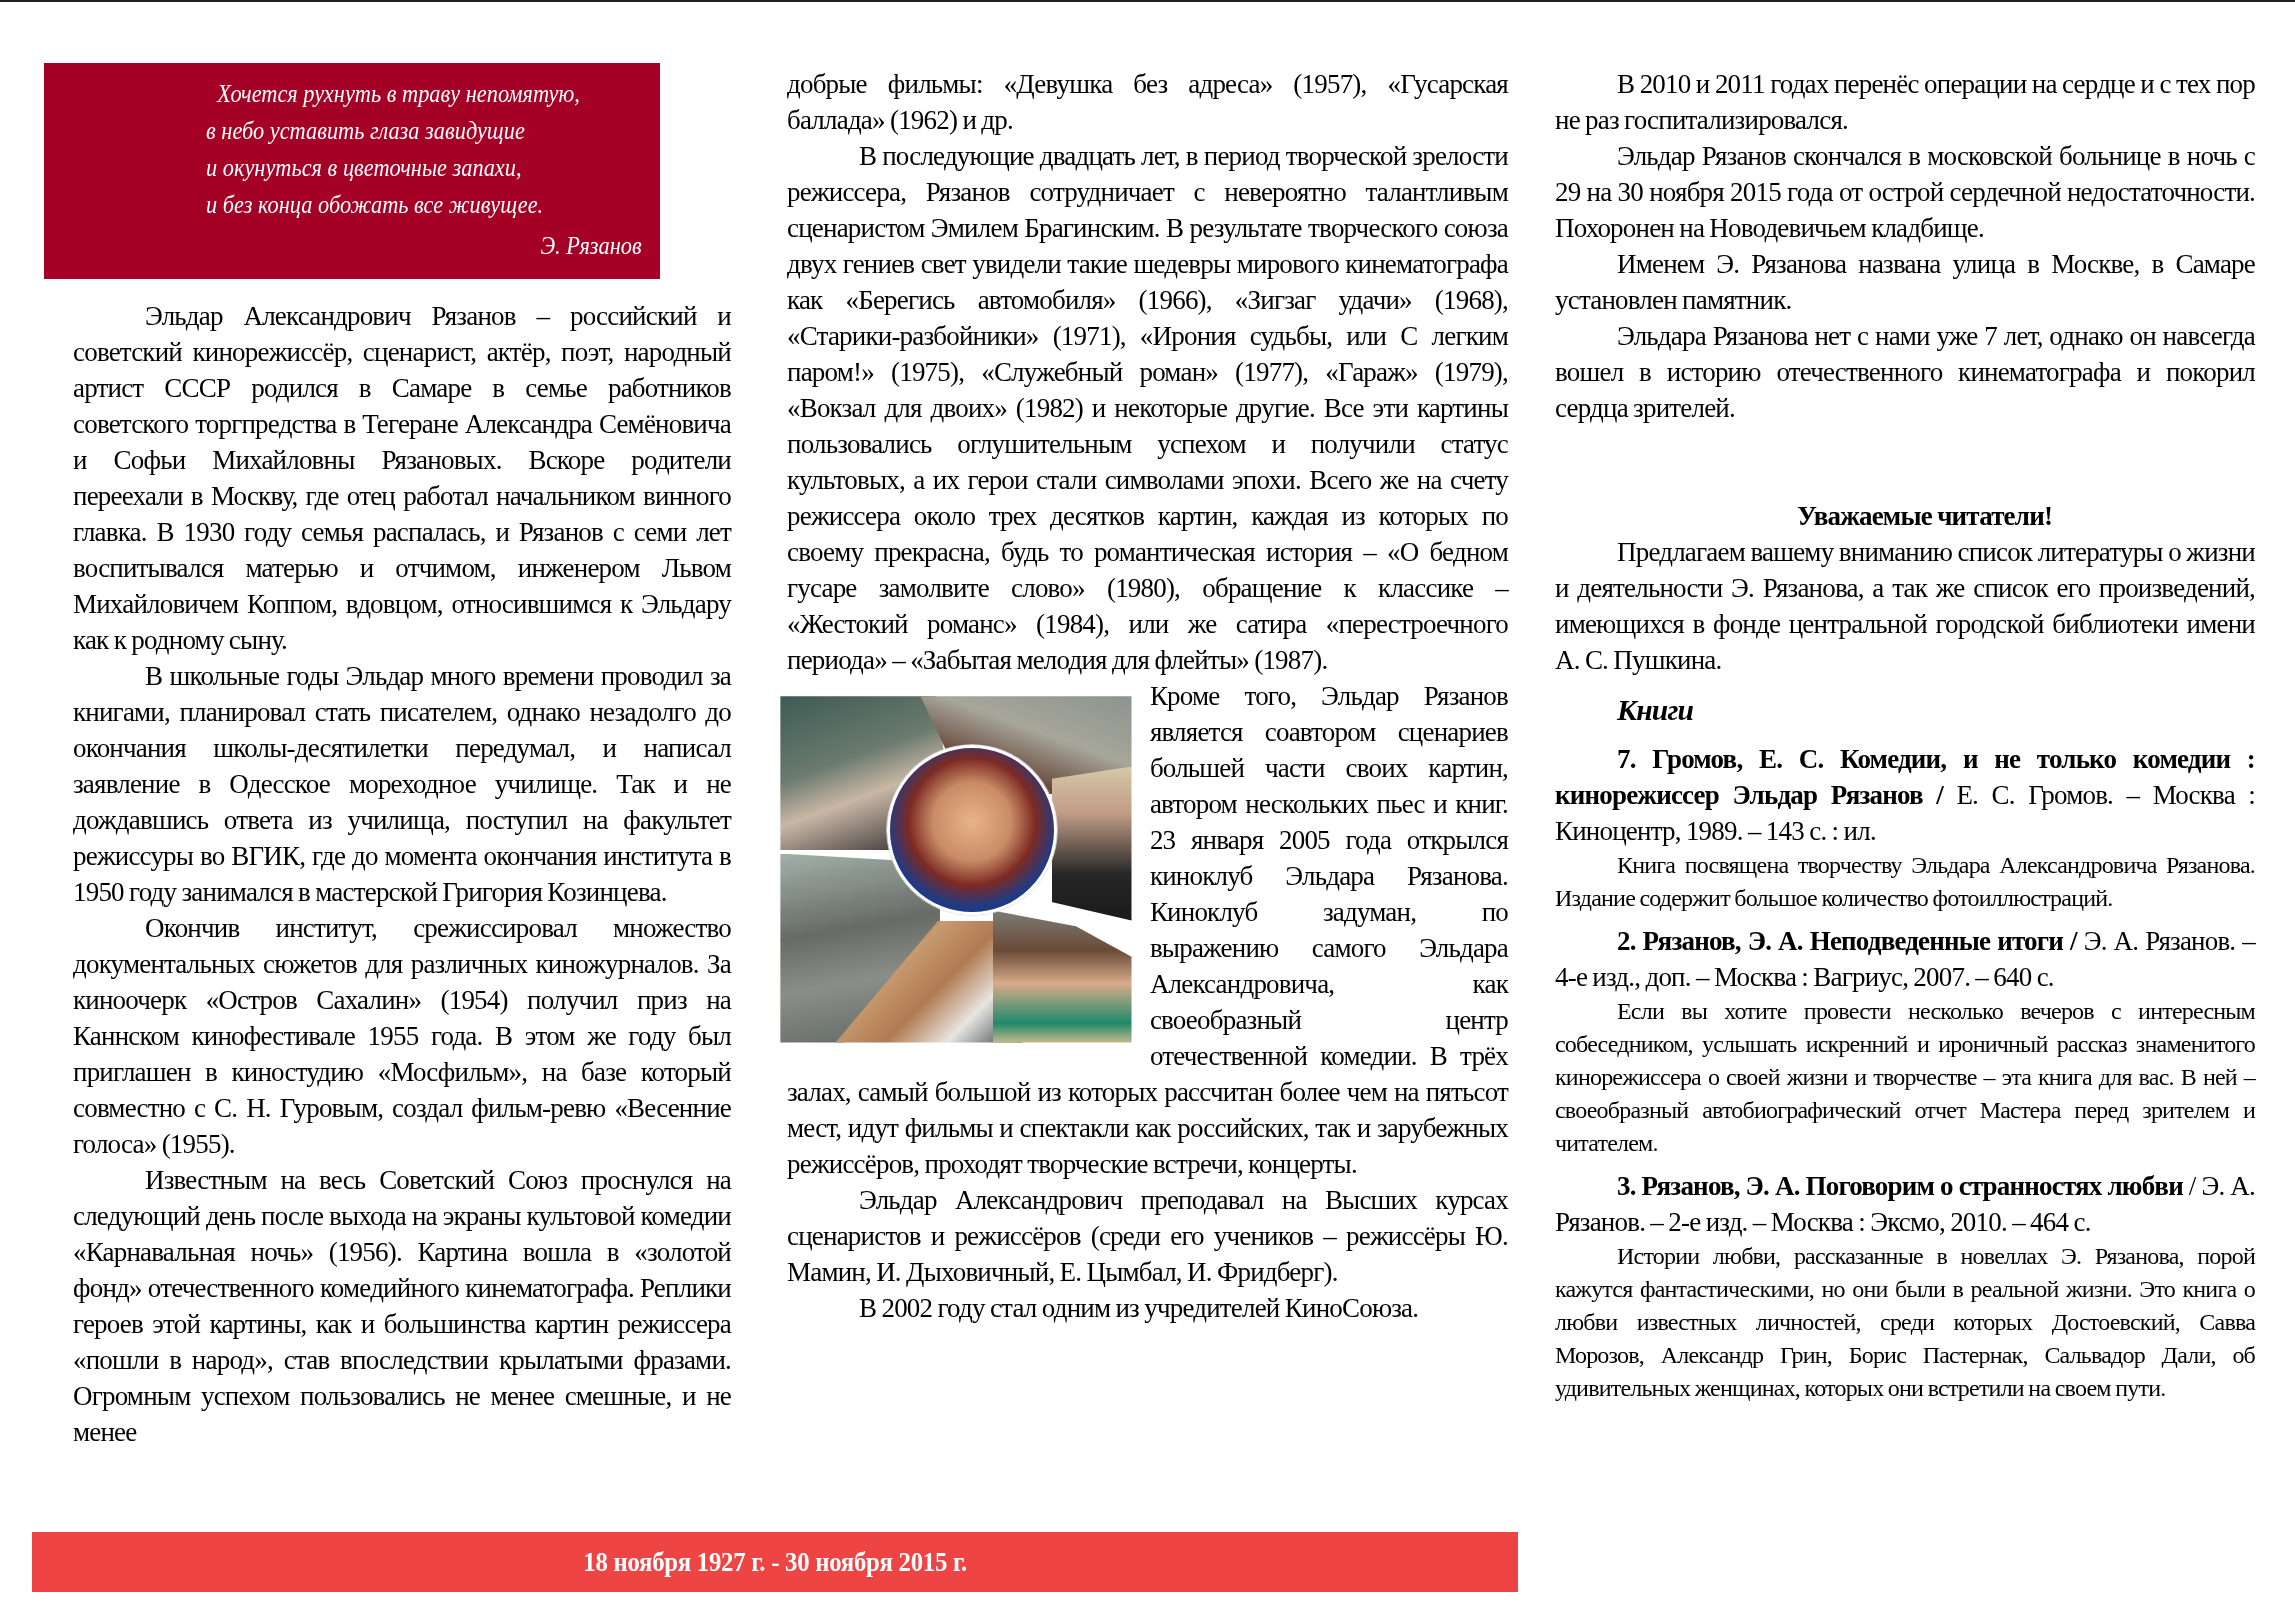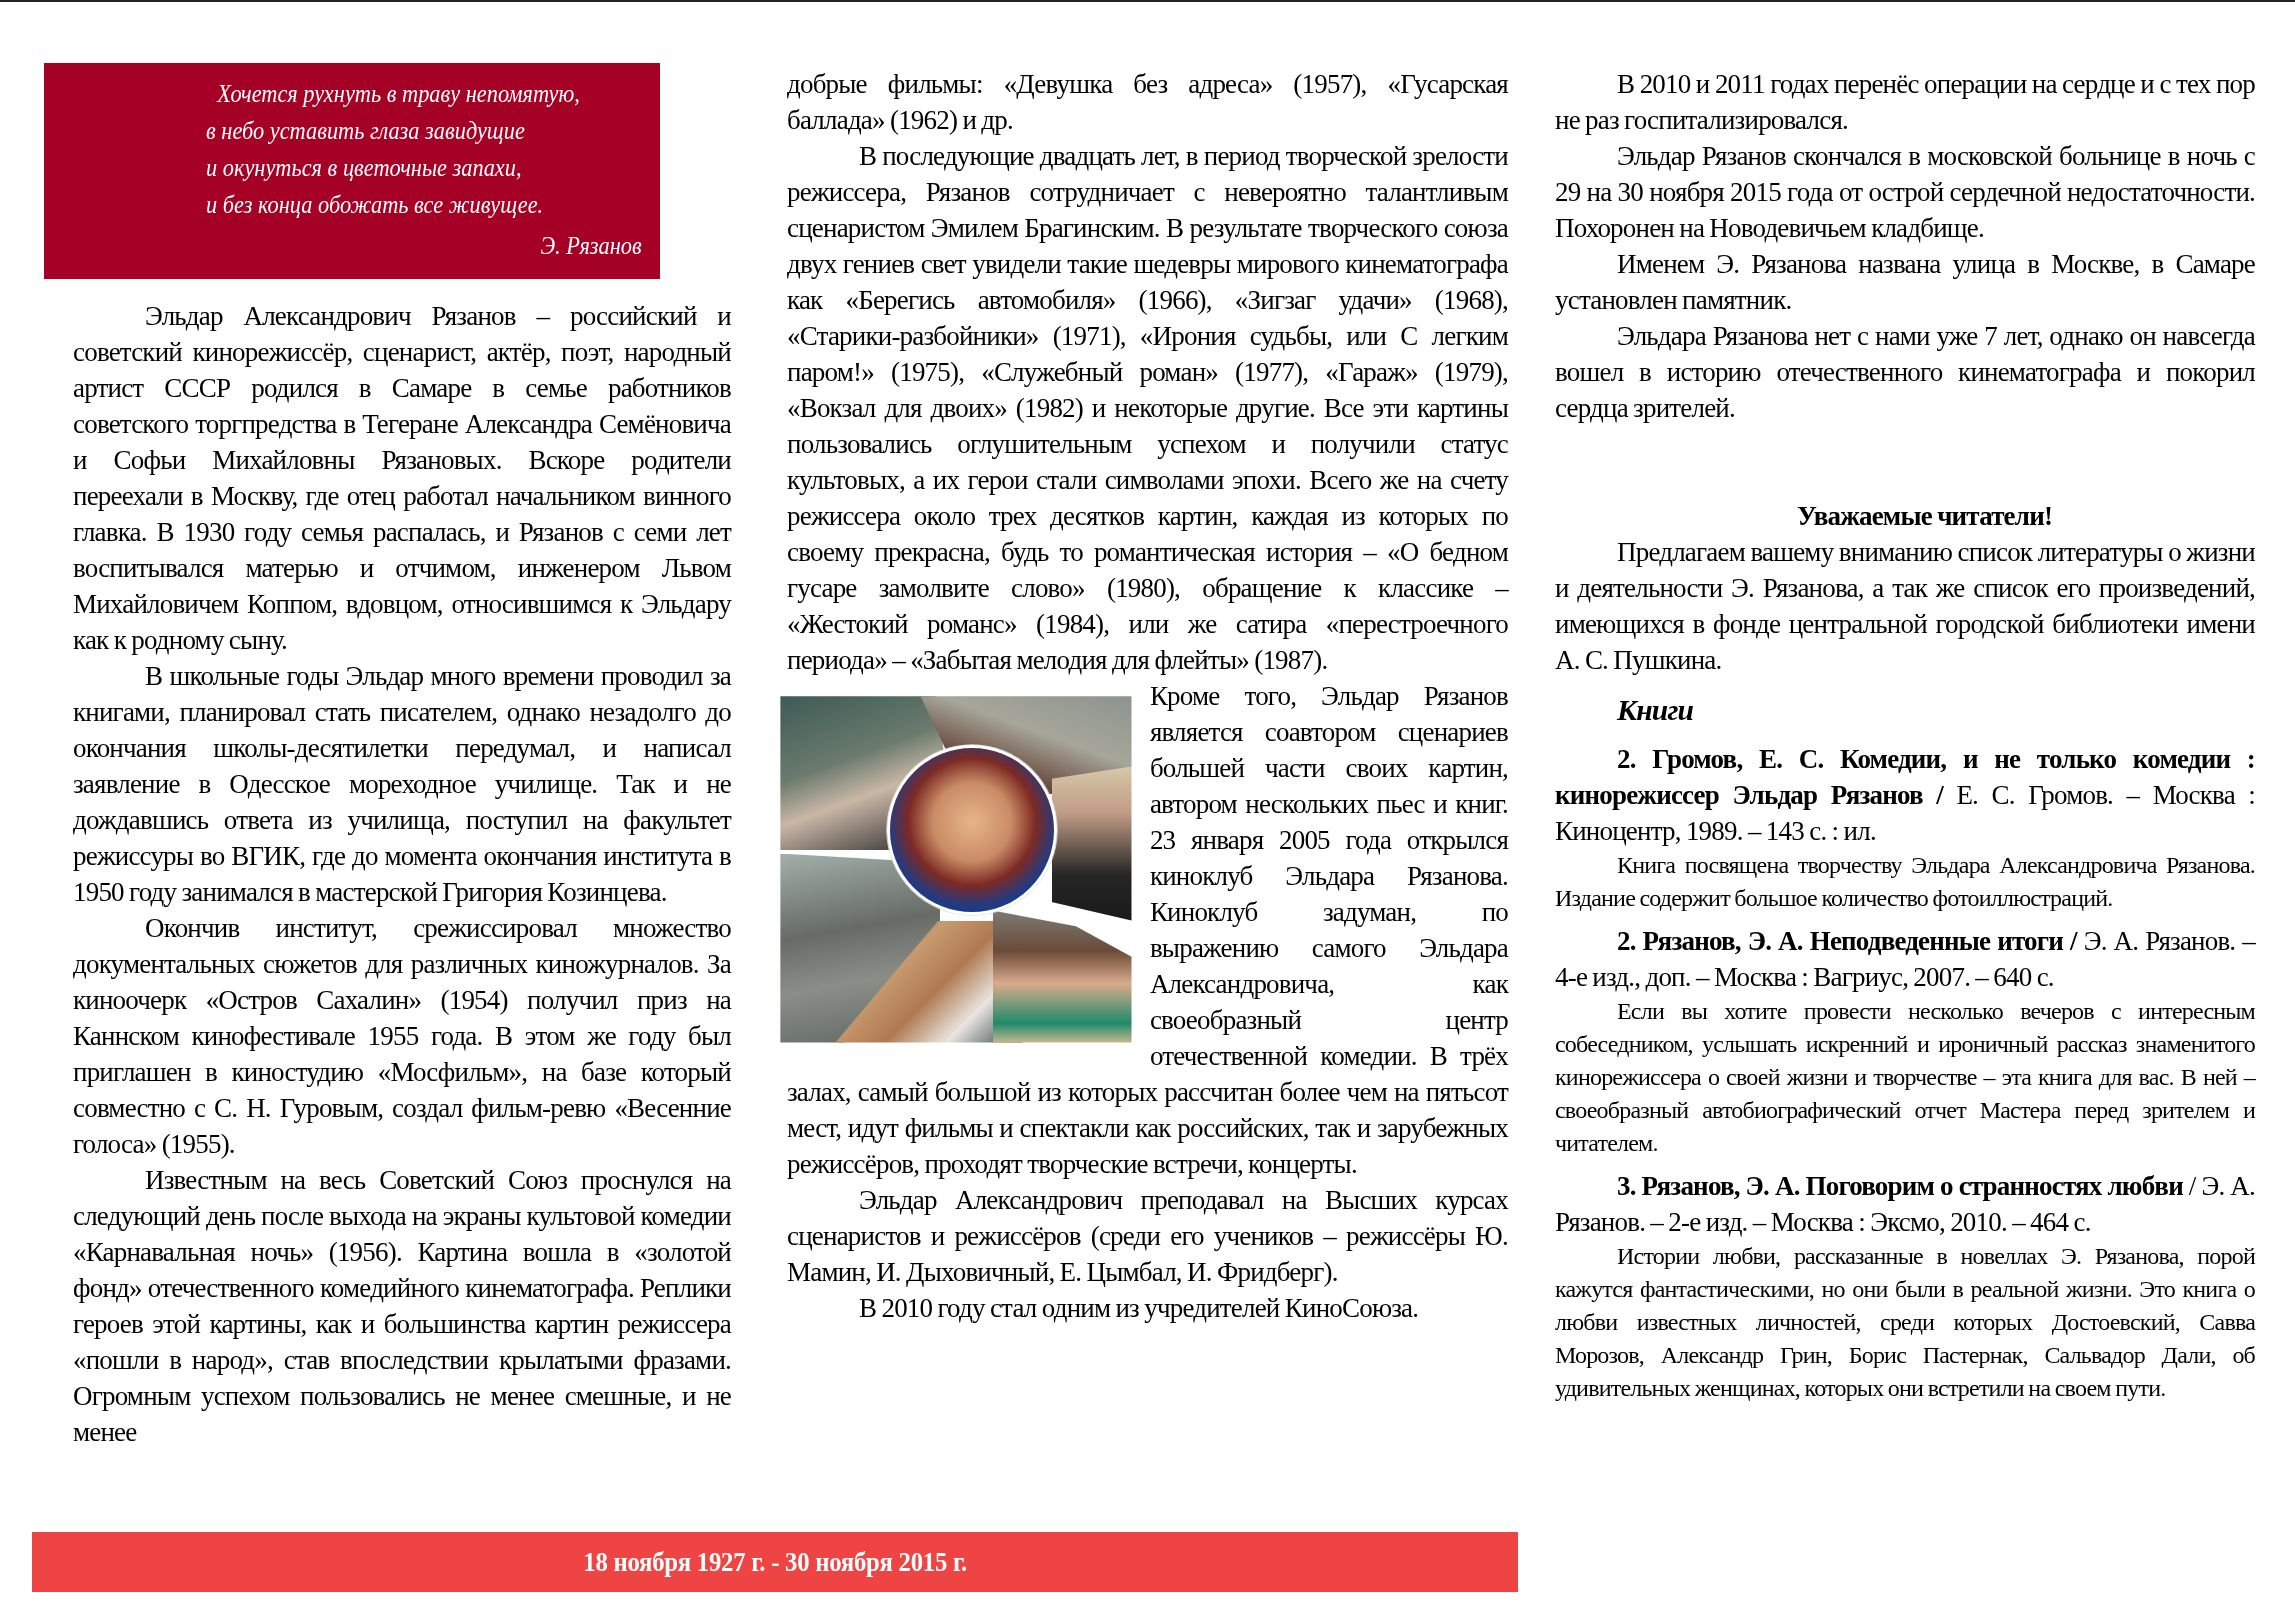--- a/index.html
+++ b/index.html
@@ -79,35 +79,35 @@
     <div class="tile tile-a"></div>
     <div class="tile tile-b"></div>
     <div class="tile tile-c"></div>
     <div class="tile tile-d"></div>
     <div class="tile tile-e"></div>
     <div class="tile tile-f"></div>
     <div class="portrait"></div>
   </div>
   <p style="text-indent:0">Кроме того, Эльдар Рязанов является соавтором сценариев большей части своих картин, автором нескольких пьес и книг. 23 января 2005 года открылся киноклуб Эльдара Рязанова. Киноклуб задуман, по выражению самого Эльдара Александровича, как своеобразный центр отечественной комедии. В трёх залах, самый большой из которых рассчитан более чем на пятьсот мест, идут фильмы и спектакли как российских, так и зарубежных режиссёров, проходят творческие встречи, концерты.</p>
   <p>Эльдар Александрович преподавал на Высших курсах сценаристов и режиссёров (среди его учеников – режиссёры Ю. Мамин, И. Дыховичный, Е. Цымбал, И. Фридберг).</p>
-  <p>В 2010 году стал одним из учредителей КиноСоюза.</p>
+  <p>В 2002 году стал одним из учредителей КиноСоюза.</p>
 </div>
 
 <div class="col col-right">
   <p>В 2010 и 2011 годах перенёс операции на сердце и с тех пор не раз госпитализировался.</p>
   <p>Эльдар Рязанов скончался в московской больнице в ночь с 29 на 30 ноября 2015 года от острой сердечной недостаточности. Похоронен на Новодевичьем кладбище.</p>
   <p>Именем Э. Рязанова названа улица в Москве, в Самаре установлен памятник.</p>
   <p>Эльдара Рязанова нет с нами уже 7 лет, однако он навсегда вошел в историю отечественного кинематографа и покорил сердца зрителей.</p>
 
   <p class="readers-heading">Уважаемые читатели!</p>
   <p>Предлагаем вашему вниманию список литературы о жизни и деятельности Э. Рязанова, а так же список его произведений, имеющихся в фонде центральной городской библиотеки имени А. С. Пушкина.</p>
 
   <p class="books-heading">Книги</p>
 
-  <p class="book-entry"><b>2. Громов, Е. С. Комедии, и не только комедии : кинорежиссер Эльдар Рязанов /</b><span> Е. С. Громов. – Москва : Киноцентр, 1989. – 143 с. : ил.</span></p>
+  <p class="book-entry"><b>7. Громов, Е. С. Комедии, и не только комедии : кинорежиссер Эльдар Рязанов /</b><span> Е. С. Громов. – Москва : Киноцентр, 1989. – 143 с. : ил.</span></p>
   <p class="book-annotation">Книга посвящена творчеству Эльдара Александровича Рязанова. Издание содержит большое количество фотоиллюстраций.</p>
 
   <p class="book-entry"><b>2. Рязанов, Э. А. Неподведенные итоги /</b><span> Э. А. Рязанов. – 4-е изд., доп. – Москва : Вагриус, 2007. – 640 с.</span></p>
   <p class="book-annotation">Если вы хотите провести несколько вечеров с интересным собеседником, услышать искренний и ироничный рассказ знаменитого кинорежиссера о своей жизни и творчестве – эта книга для вас. В ней – своеобразный автобиографический отчет Мастера перед зрителем и читателем.</p>
 
   <p class="book-entry"><b>3. Рязанов, Э. А. Поговорим о странностях любви</b><span> / Э. А. Рязанов. – 2-е изд. – Москва : Эксмо, 2010. – 464 с.</span></p>
   <p class="book-annotation">Истории любви, рассказанные в новеллах Э. Рязанова, порой кажутся фантастическими, но они были в реальной жизни. Это книга о любви известных личностей, среди которых Достоевский, Савва Морозов, Александр Грин, Борис Пастернак, Сальвадор Дали, об удивительных женщинах, которых они встретили на своем пути.</p>
 </div>
 
 <div class="band">

